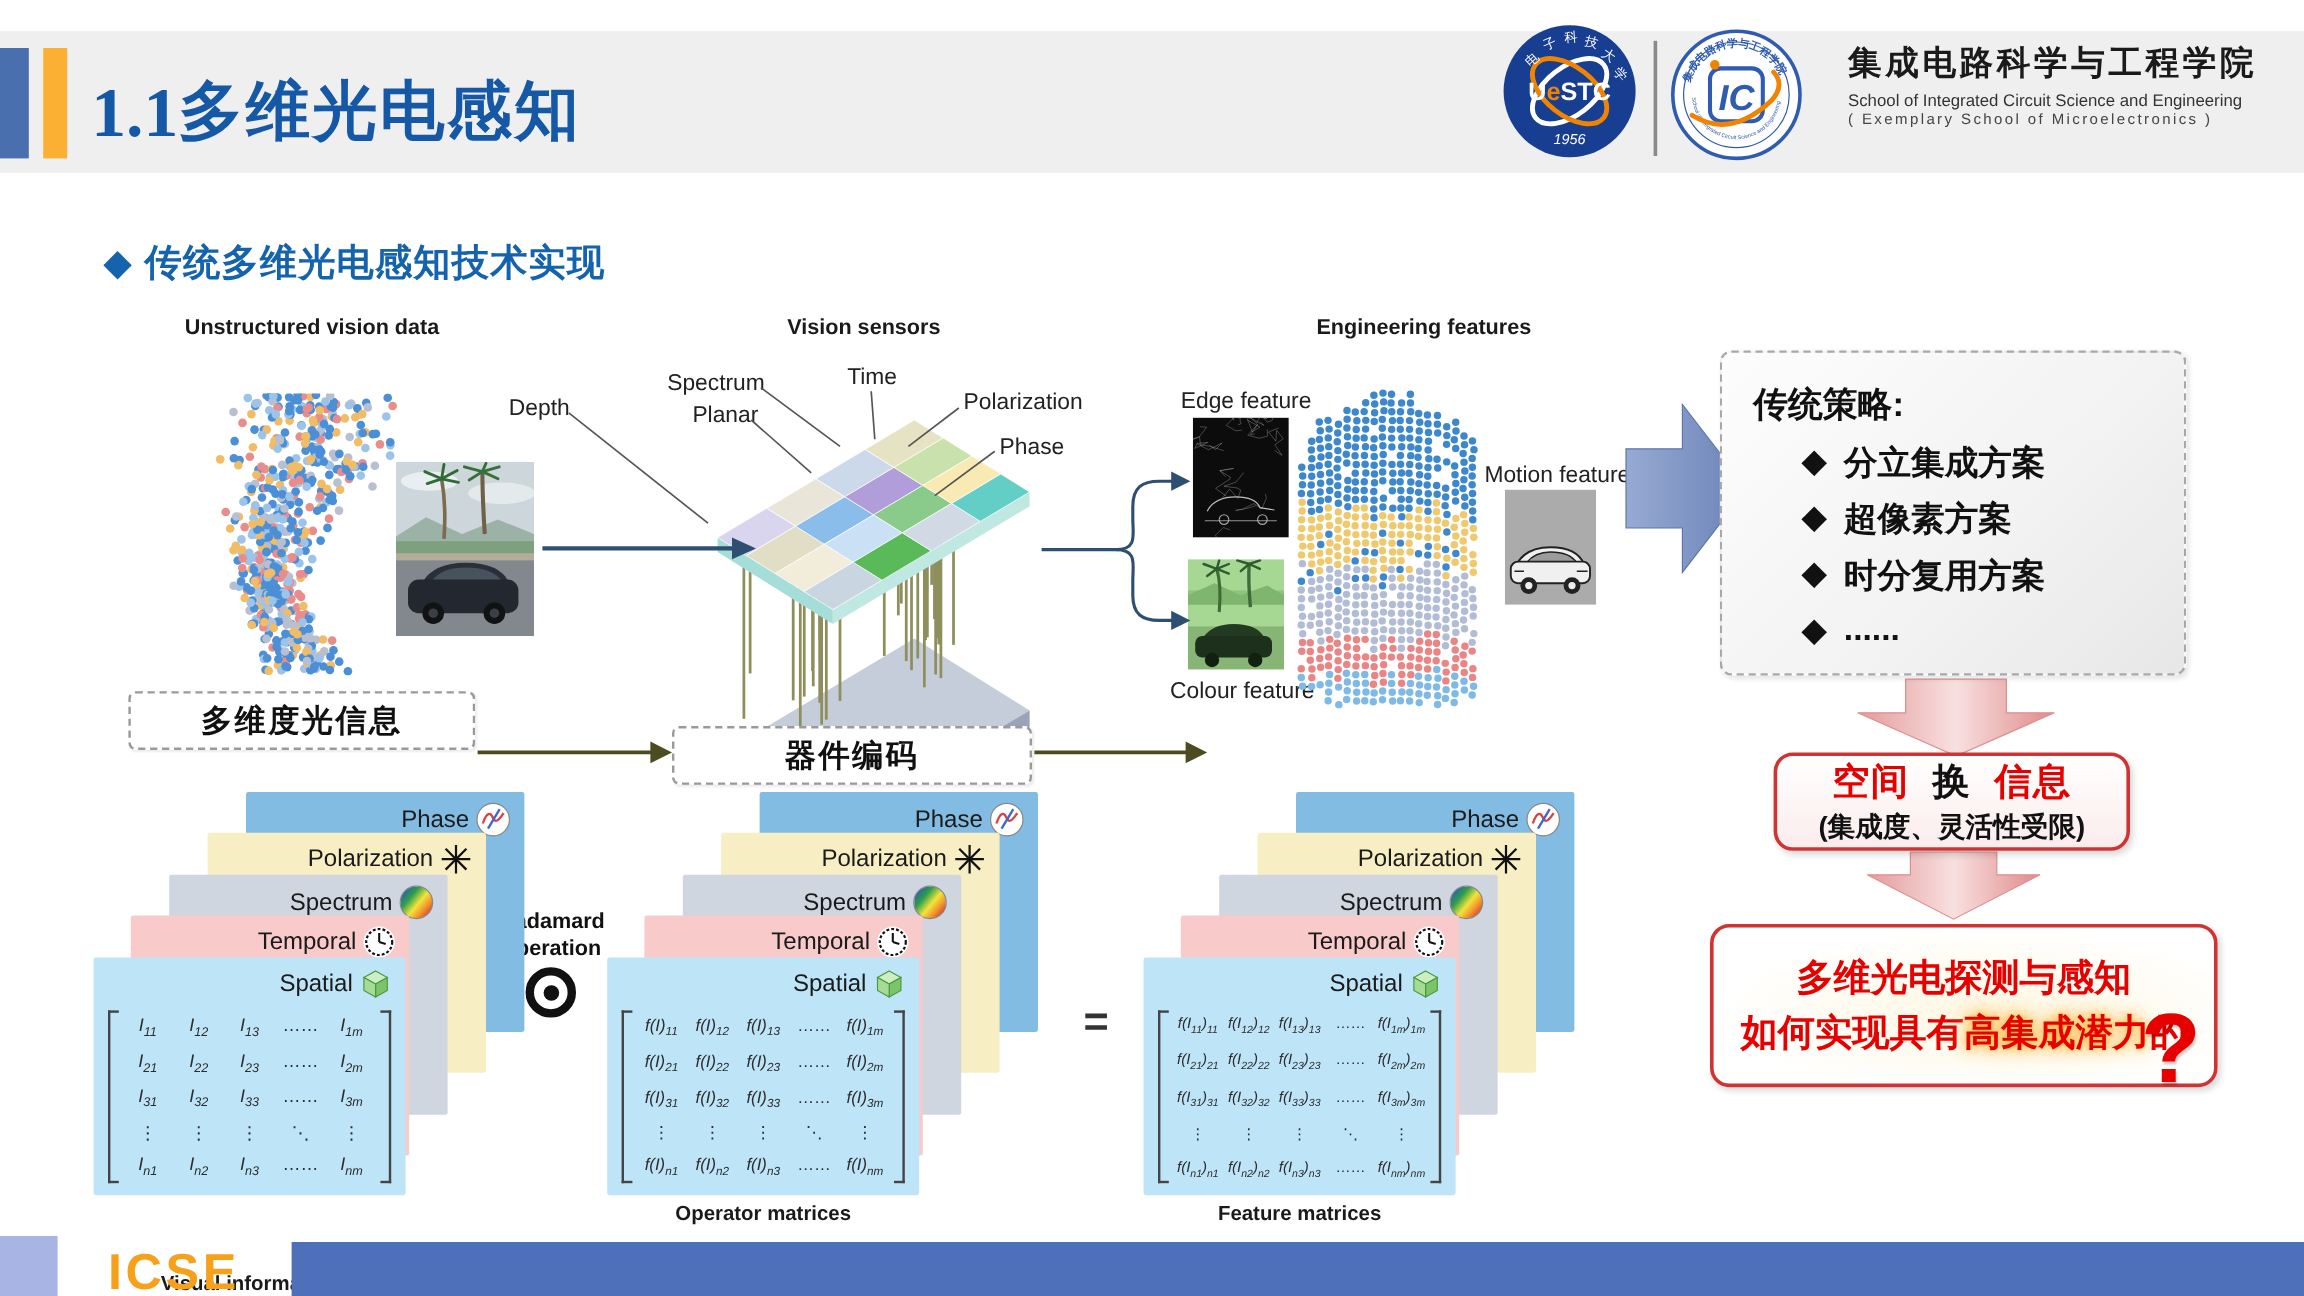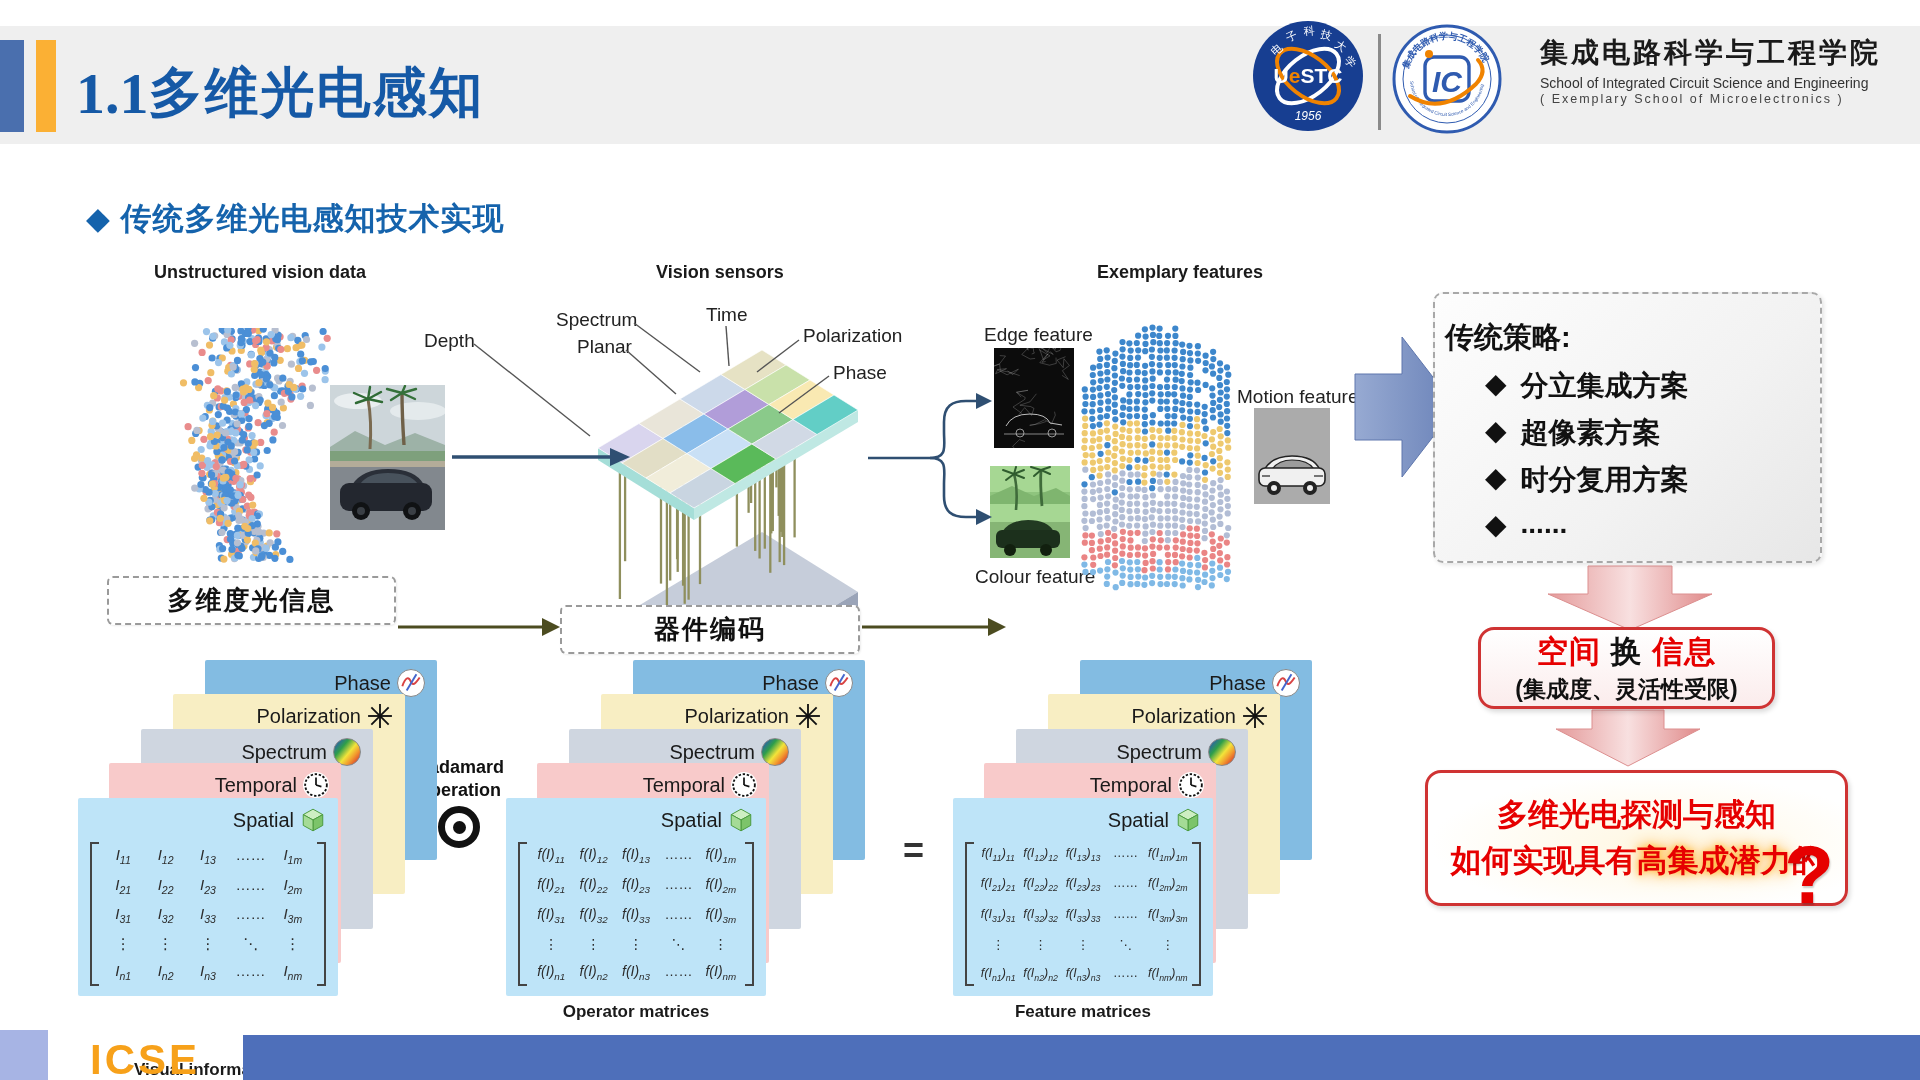--- a/index.html
+++ b/index.html
@@ -50,28 +50,28 @@
   .stack-caption{position:absolute;width:260px;text-align:center;font-size:17px;font-weight:700;color:#1a1a1a;}
   .hadamard{left:396px;top:756px;width:128px;text-align:center;font-size:18px;font-weight:800;color:#111;line-height:1.25;}
   .odot{left:438px;top:806px;width:42px;height:42px;border:7px solid #111;border-radius:50%;box-sizing:border-box;
         display:flex;align-items:center;justify-content:center;}
   .odot i{width:13px;height:13px;background:#111;border-radius:50%;}
   .equals{left:903px;top:830px;font-size:36px;font-weight:700;color:#333;}
   
   .strategy-box{left:1433px;top:292px;width:389px;height:271px;box-sizing:border-box;
       border:2px dashed #a8a8a8;border-radius:10px;
       background:linear-gradient(135deg,#fdfdfd 0%,#f2f2f2 60%,#e7e7e7 100%);
-      padding:24px 0 0 10px;box-shadow:2px 2px 4px rgba(0,0,0,.1);}
+      padding:24px 0 0 26px;box-shadow:2px 2px 4px rgba(0,0,0,.1);}
   .strategy-title{font-size:29px;font-weight:800;color:#111;}
   .strategy-item{font-size:28px;font-weight:800;color:#111;margin:9px 0 0 40px;display:flex;gap:14px;}
   .redbox{box-sizing:border-box;border:3px solid #cf3333;border-radius:16px;
       background:linear-gradient(180deg,#ffffff 0%,#fbecec 100%);
       box-shadow:2px 3px 5px rgba(0,0,0,.15);display:flex;flex-direction:column;align-items:center;justify-content:center;}
   .tradeoff{left:1478px;top:627px;width:297px;height:82px;}
-  .tradeoff .l1{font-size:31px;font-weight:900;letter-spacing:1px;}
+  .tradeoff .l1{font-size:31px;font-weight:900;letter-spacing:1px;font-family:Liberation Mono, monospace;}
   .tradeoff .l1 .rd{color:#e60000;} .tradeoff .l1 .bk{color:#111;}
   .tradeoff .l2{font-size:23px;font-weight:800;color:#111;margin-top:1px;}
   .question{left:1425px;top:770px;width:423px;height:136px;
       background:radial-gradient(ellipse at 55% 55%, #fff7e2 0%, #ffffff 70%);}
   .question .ql{font-size:31px;font-weight:900;color:#e60000;line-height:1.5;white-space:nowrap;}
   .question .hl{text-shadow:0 0 16px #ff9e1b,0 0 6px #ffd34d;}
   .qmark{left:1784px;top:834px;font-size:82px;font-weight:900;color:#e60000;line-height:1;
          text-shadow:1px 2px 2px rgba(0,0,0,.2);z-index:5;}
   
   .footer-square{left:0;top:1030px;width:48px;height:50px;background:#a7b4e4;}
@@ -123,21 +123,21 @@
   <div class="abs school-text">
     <div class="school-cn1">集成电路科学与工程学院</div>
     <div class="school-en1">School of Integrated Circuit Science and Engineering</div>
     <div class="school-en2">( Exemplary School of Microelectronics )</div>
   </div>
 
   <div class="abs section-heading">◆ 传统多维光电感知技术实现</div>
 
   <div class="abs col-title" style="left:135px;top:262px">Unstructured vision data</div>
   <div class="abs col-title" style="left:637px;top:262px">Vision sensors</div>
-  <div class="abs col-title" style="left:1078px;top:262px">Exemplary features</div>
+  <div class="abs col-title" style="left:1078px;top:262px">Engineering features</div>
 
   <svg class="abs" style="left:148px;top:328px" width="185" height="235" viewBox="0 0 185 235" id="scatter-svg">
       <circle cx="110.7" cy="2.7" r="3.6" fill="#f0bd66"></circle>
       <circle cx="74.5" cy="121.0" r="3.6" fill="#4b8fd6"></circle>
       <circle cx="77.4" cy="128.4" r="3.6" fill="#4b8fd6"></circle>
       <circle cx="72.1" cy="177.3" r="3.6" fill="#9cc4ea"></circle>
       <circle cx="94.9" cy="68.0" r="3.6" fill="#b7bfd0"></circle>
       <circle cx="116.5" cy="57.4" r="3.6" fill="#4b8fd6"></circle>
       <circle cx="101.7" cy="35.9" r="3.6" fill="#e98c8c"></circle>
       <circle cx="151.8" cy="17.3" r="3.6" fill="#f0bd66"></circle>

